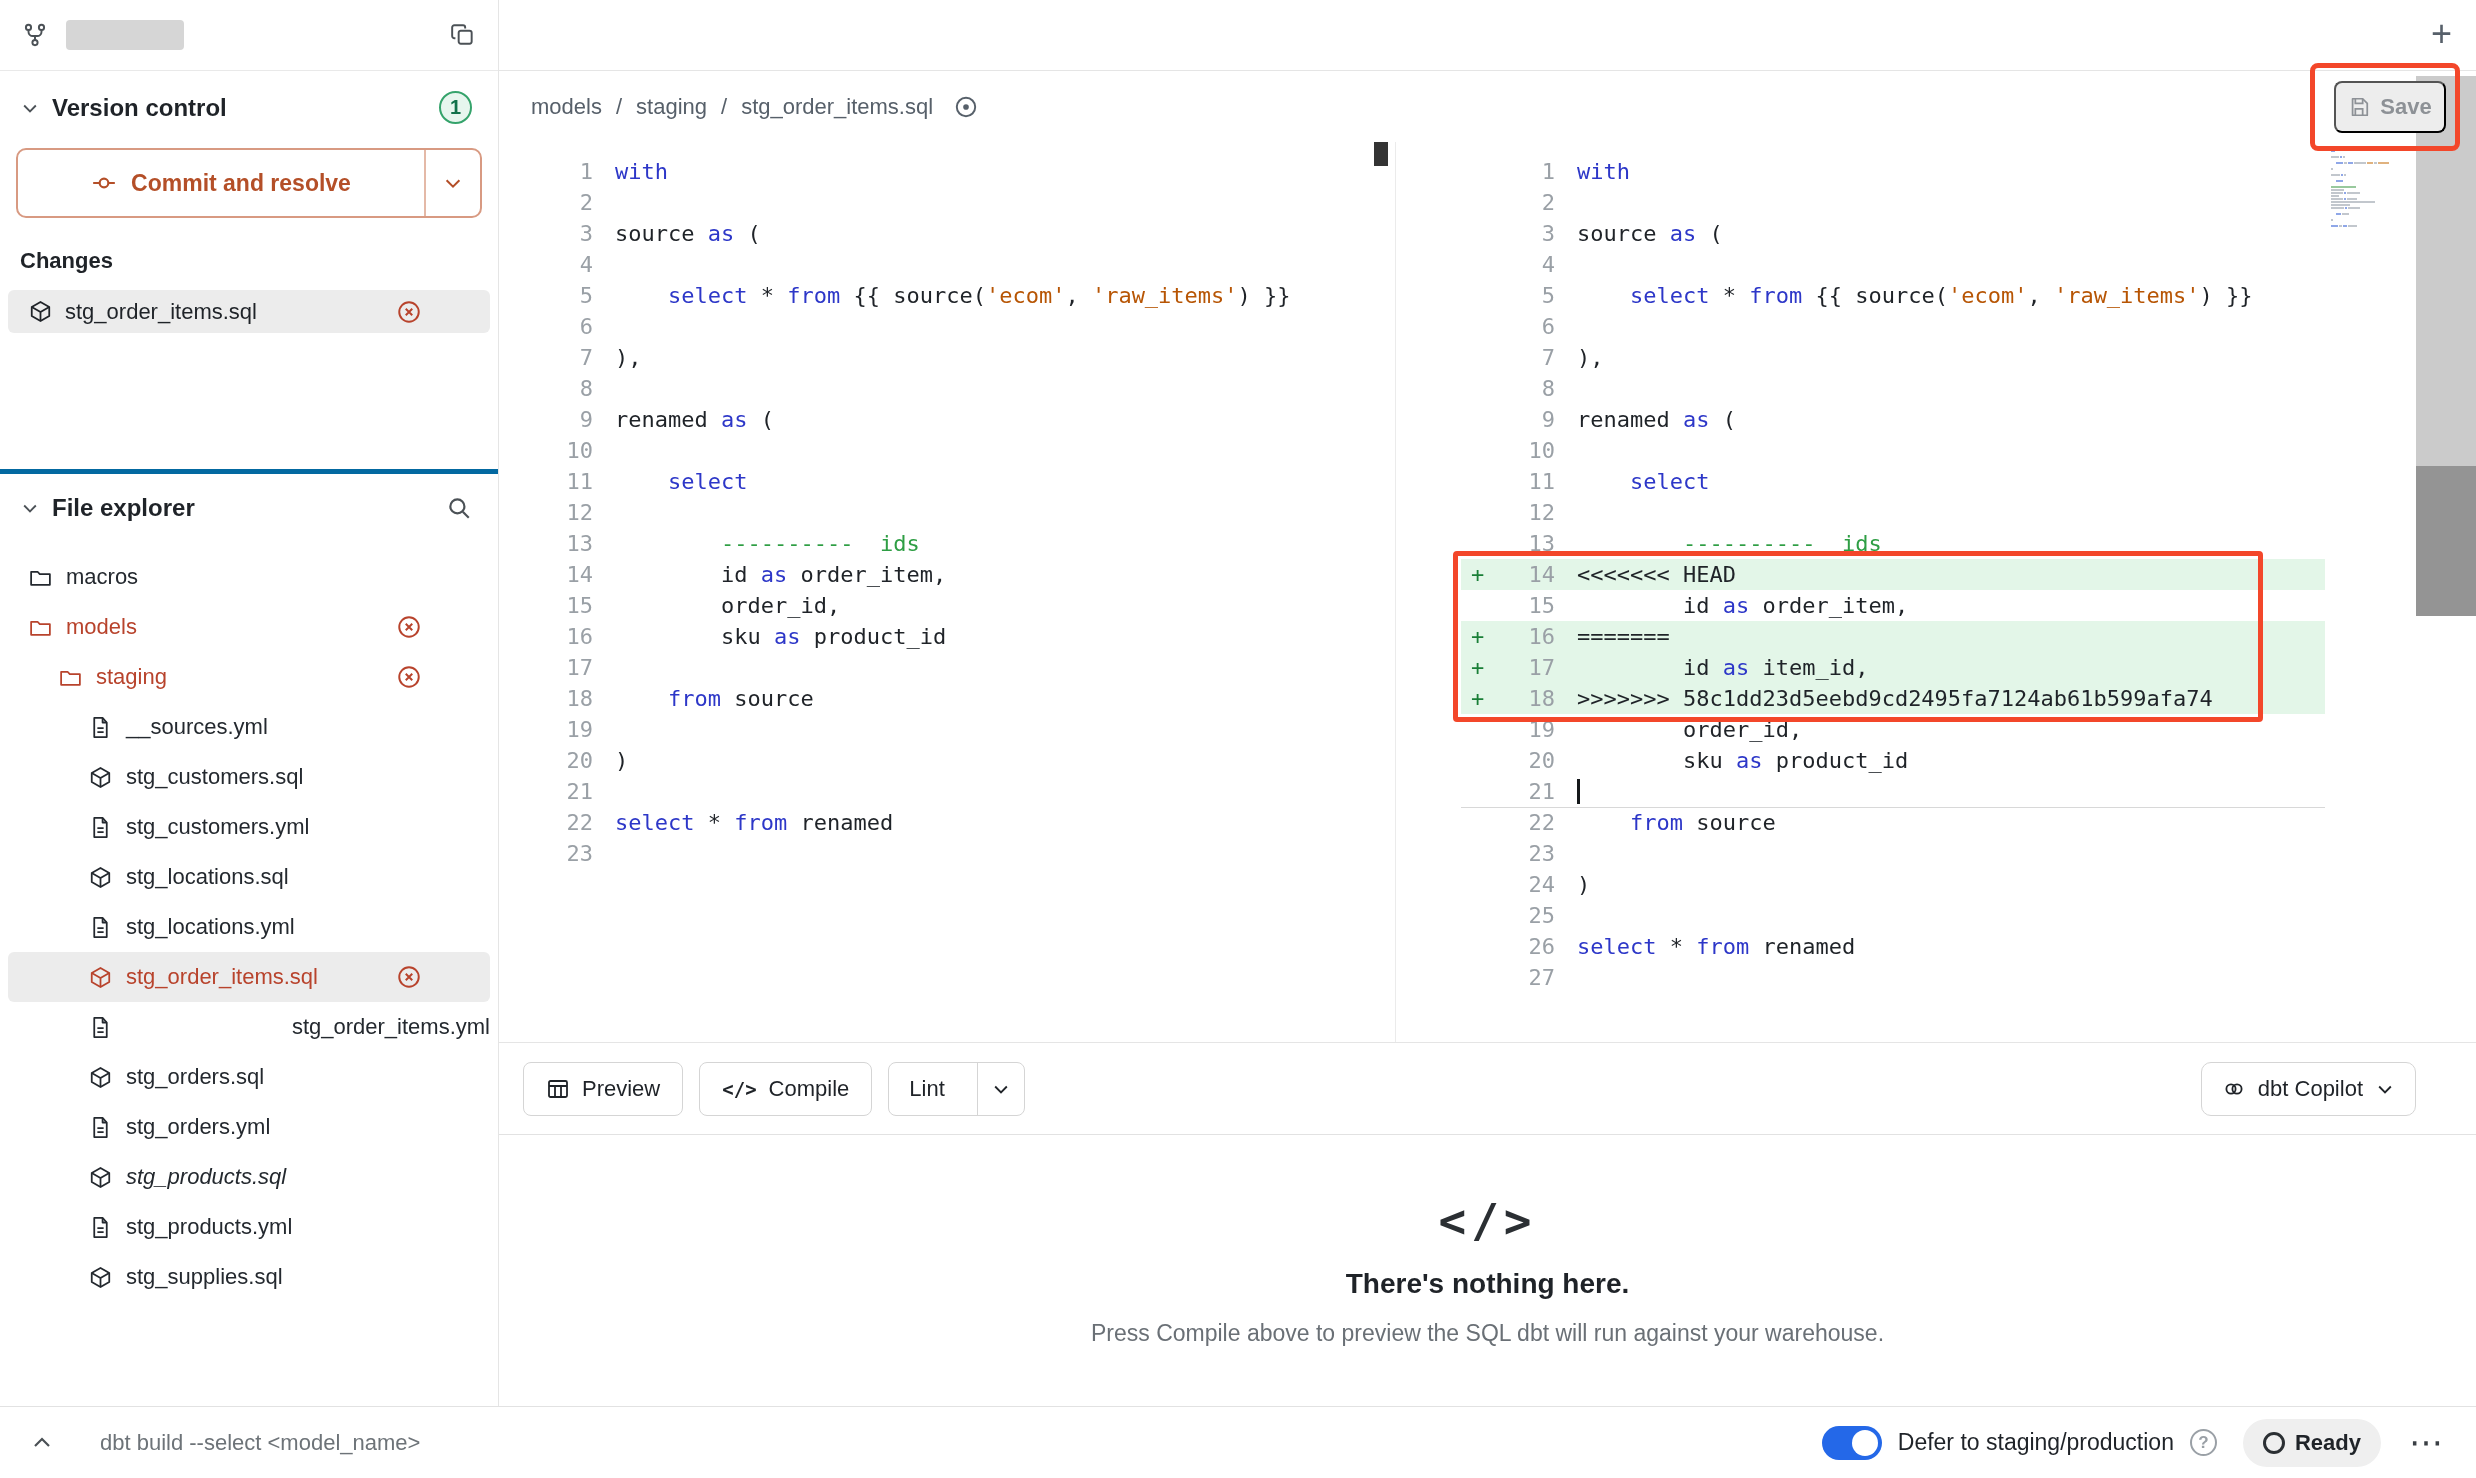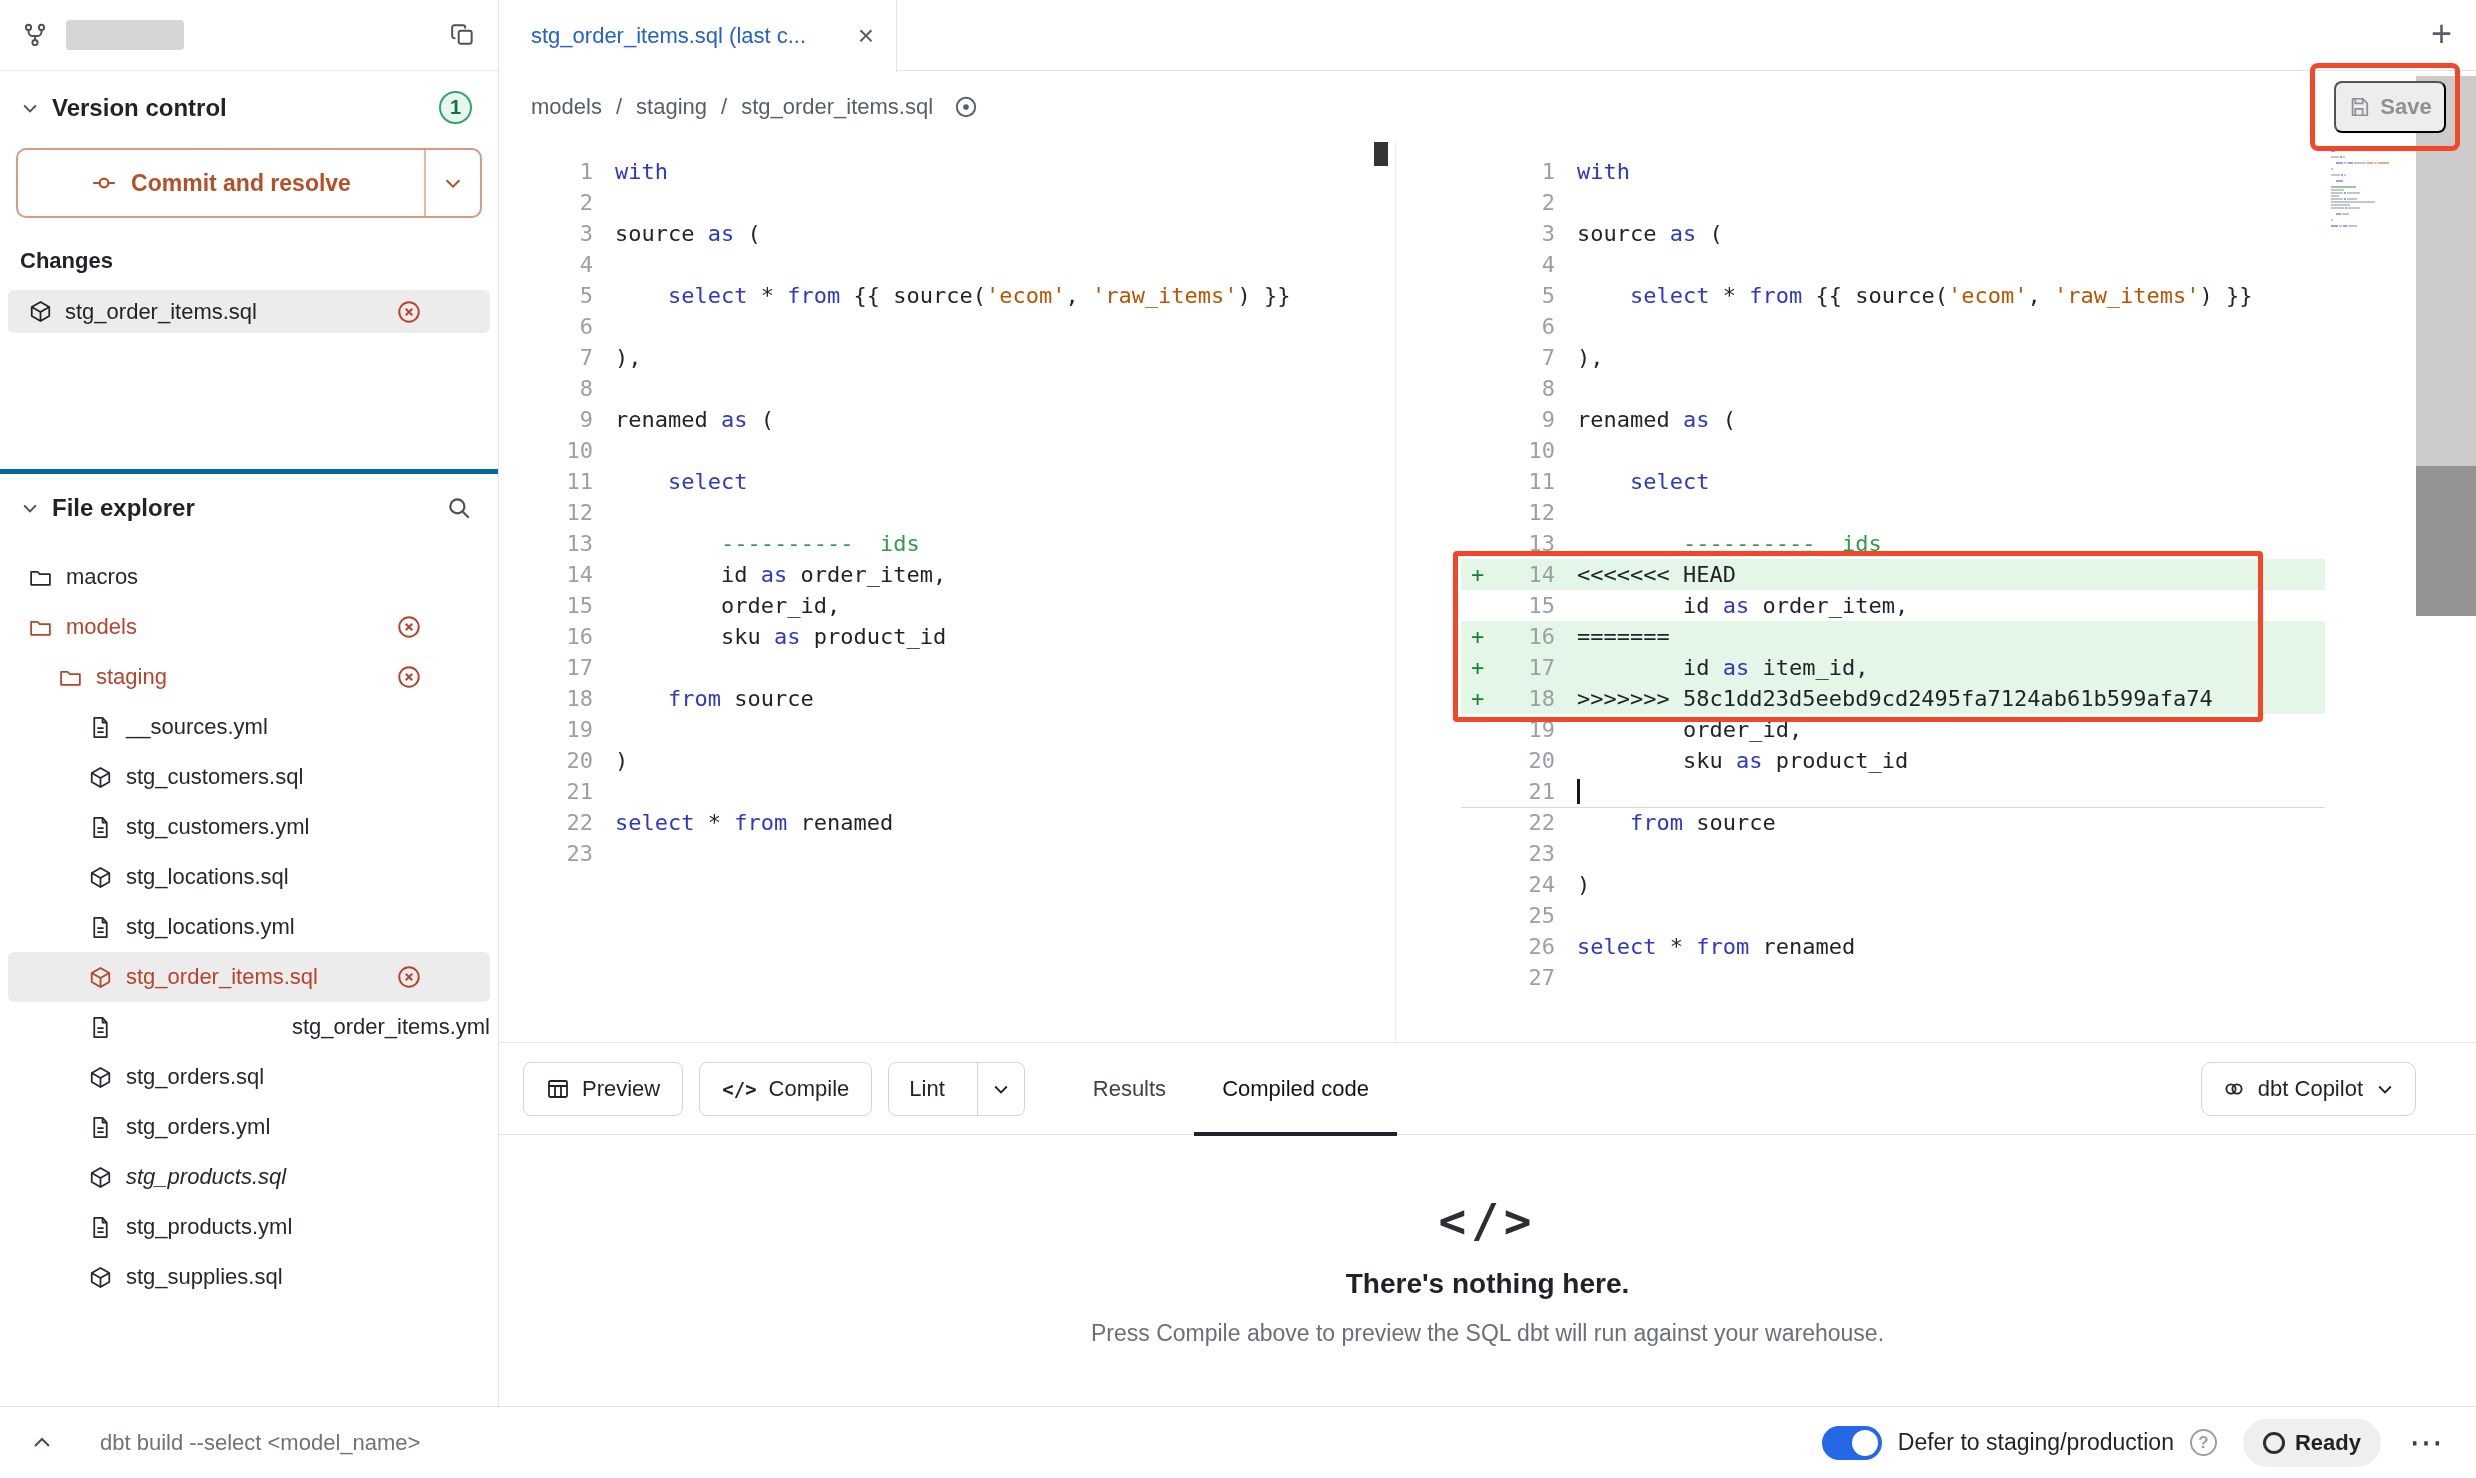--- a/index.html
+++ b/index.html
@@ -313,24 +313,20 @@
                 <path d="M3.6 7.6 12 12.4l8.4-4.8M12 12.4v8.8"></path>
               </svg>
               <span class="tree-label">stg_supplies.sql</span>
             </div>
           </div>
       </section>
     </aside>
 
     <main class="main">
       <div class="tabbar">
-        <div class="tab">
-          <span class="tab-title" style="color: rgb(37, 96, 207);">stg_order_items.sql (last c...</span>
-          <span class="tab-close">×</span>
-        </div>
         <span class="newtab">+</span>
       </div>
 
       <div class="crumb-row">
         <span>models</span>
         <span class="crumb-sep">/</span>
         <span>staging</span>
         <span class="crumb-sep">/</span>
         <span>stg_order_items.sql</span>
         <span class="crumb-icon">
@@ -657,24 +653,20 @@
           </button>
           <div class="btn btn-split">
             <span class="seg">
               <span>Lint</span>
             </span>
             <span class="seg caret">
               <svg width="20" height="20" viewBox="0 0 24 24" fill="none" stroke="currentColor" stroke-width="2.2">
                   <path d="M5 9l7 7 7-7"></path>
                 </svg>
             </span>
-          </div>
-          <div class="tabs2">
-            <div class="tab2">Results</div>
-            <div class="tab2 active">Compiled code</div>
           </div>
           <button class="copilot">
             <span>
               <svg width="24" height="24" viewBox="0 0 24 24" fill="none" stroke="currentColor" stroke-width="1.8">
                 <circle cx="9" cy="12" r="4.6"></circle>
                   <circle cx="15" cy="12" r="4.6"></circle>
               </svg>
             </span>
             <span>dbt Copilot</span>
             <svg width="20" height="20" viewBox="0 0 24 24" fill="none" stroke="currentColor" stroke-width="2.2">

